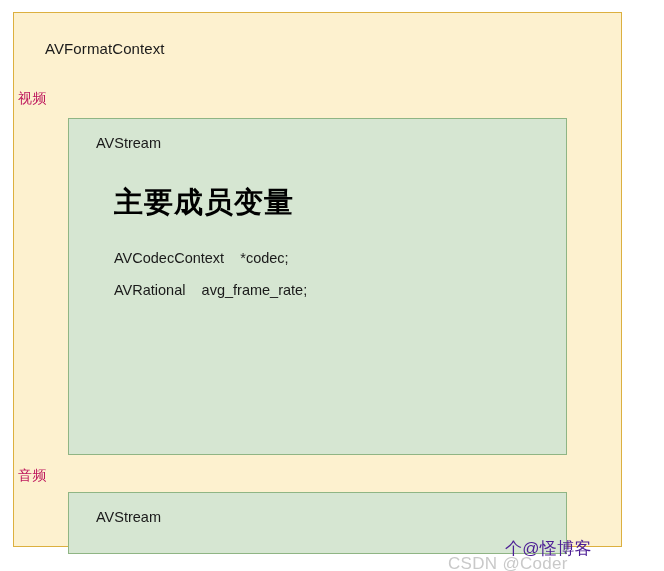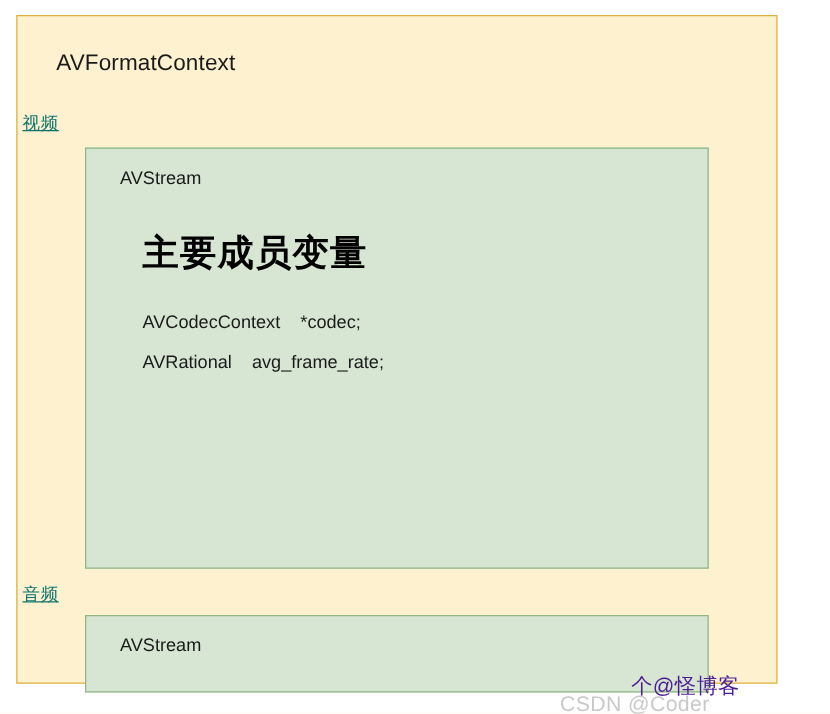--- a/index.html
+++ b/index.html
@@ -32,34 +32,33 @@
     height: 535px;
     box-sizing: border-box;
     background: #fdf1cf;
     border: 1.5px solid #dcb03f;
   }
 
   .ctx-title {
     position: absolute;
     left: 31px;
     top: 27px;
-    font-size: 18px;
+    font-size: 15px;
     color: #1a1a1a;
     white-space: nowrap;
     letter-spacing: 0.1px;
   }
 
   
   .side-label {
     position: absolute;
     font-size: 14px;
-    color: #0f766e;
+    color: #be185d;
     white-space: nowrap;
     letter-spacing: 0.5px;
-    text-decoration: underline;
   }
   .side-label-video {
     left: 18px;
     top: 90px;
   }
   .side-label-audio {
     left: 18px;
     top: 467px;
   }
 

